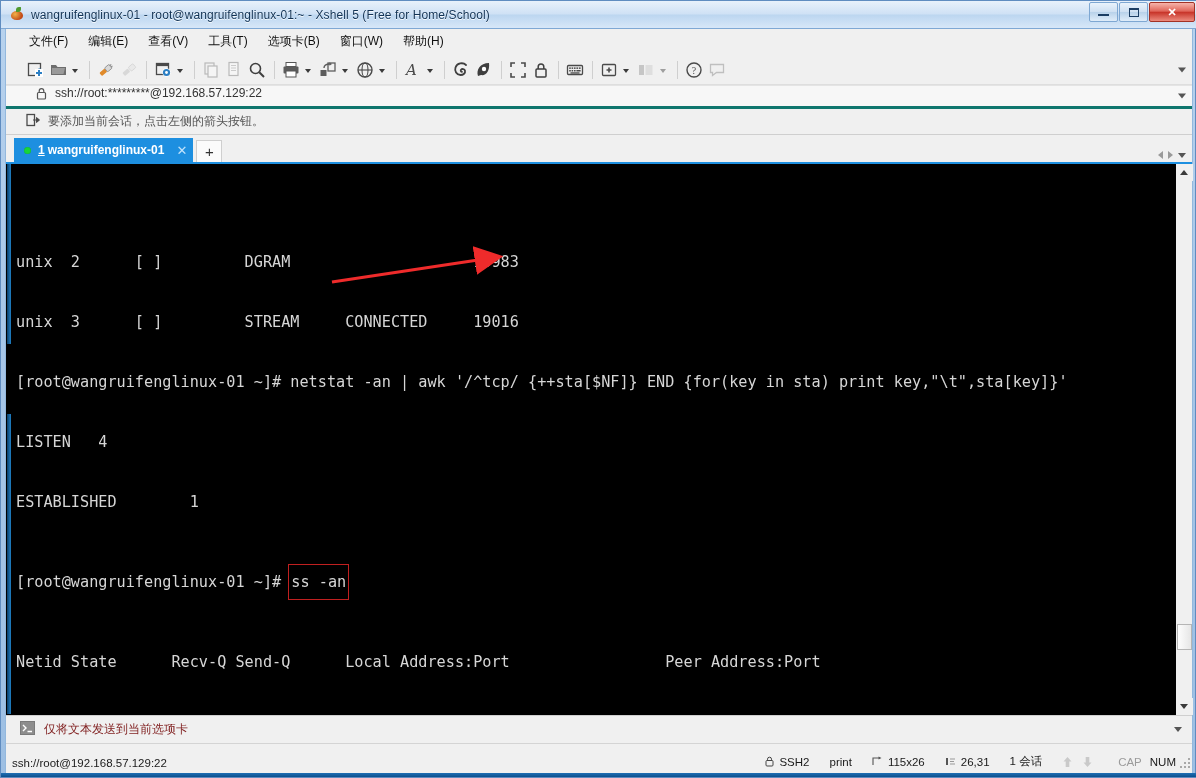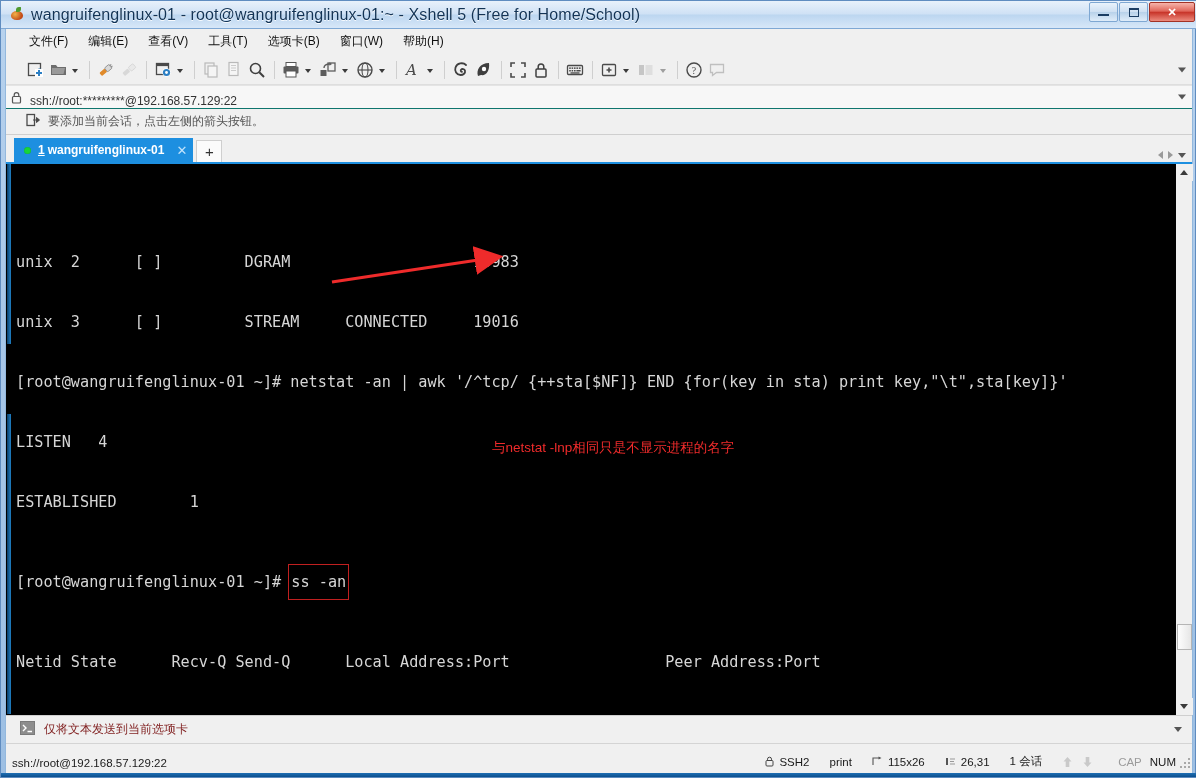--- a/index.html
+++ b/index.html
@@ -36,21 +36,21 @@
   #titlebar .appicon .body {
     position:absolute; left:2px; top:4px; width:12px; height:9px;
     background: radial-gradient(circle at 35% 35%, #f1b24a, #c24a18 70%);
     border-radius: 50% 50% 45% 45%;
   }
   #titlebar .appicon .leaf {
     position:absolute; left:7px; top:0px; width:5px; height:5px;
     background:#4f9a2e; border-radius: 60% 10% 60% 10%;
   }
   #titlebar .title {
-    font-size: 16px; color: #123355; letter-spacing: .1px;
+    font-size: 12px; color: #123355; letter-spacing: .1px;
     text-shadow: 0 1px 0 rgba(255,255,255,.85);
     white-space: nowrap;
   }
   #winbtns {
     position: absolute; right: 2px; top: 1px;
     display: flex; gap: 1px; align-items: center;
   }
   .winbtn {
     width: 29px; height: 20px;
     border: 1px solid #7ea7d2;
@@ -117,22 +117,22 @@
   }
   .tsep { width:1px; height:18px; background:#cfcfcf; margin:0 5px; }
   .tb-right-caret {
     position:absolute; right:6px; top:50%; transform:translateY(-50%);
     width:0;height:0;border-left:4px solid transparent;border-right:4px solid transparent;border-top:5px solid #555;
   }
 
   
   #urlbar {
     height: 24px; background:#f7f7f7;
-    display:flex; align-items:flex-end; padding-left:5px;
-    border-top:1px solid #e4e4e4; border-bottom:1px solid #0f766e;
+    display:flex; align-items:flex-start; padding-left:30px;
+    border-top:1px solid #e4e4e4; border-bottom:3px solid #0f766e;
     position: relative;
   }
   #urlbar .lock { margin-right:8px; }
   #urlbar .urltext { font-size:12px; color:#333; }
   #hintbar {
     height: 26px; background:#f0f0f0;
     display:flex; align-items:center; padding-left:20px;
     border-bottom:1px solid #cfcfcf;
   }
   #hintbar .hinticon { margin-right:8px; }
@@ -564,21 +564,20 @@
         <div class="line">unix  3      [ ]         STREAM     CONNECTED     19016</div>
         <div class="line">[root@wangruifenglinux-01 ~]# netstat -an | awk '/^tcp/ {++sta[$NF]} END {for(key in sta) print key,"\t",sta[key]}'</div>
         <div class="line">LISTEN   4</div>
         <div class="line">ESTABLISHED        1</div>
 
         <div class="line"><span>[root@wangruifenglinux-01 ~]# </span><span class="cmdbox">ss -an</span></div>
 
         <div class="line">Netid State      Recv-Q Send-Q      Local Address:Port                 Peer Address:Port</div>
         
 
-        <span class="annot">与netstat -lnp相同只是不显示进程的名字</span>
       </div>
 
       <div id="termscroll">
         <div class="arrow up"></div>
         <div class="thumb"></div>
         <div class="arrow dn" style="position:absolute;bottom:0;"></div>
       </div>
     </div>
 
     <div id="sendbar">

